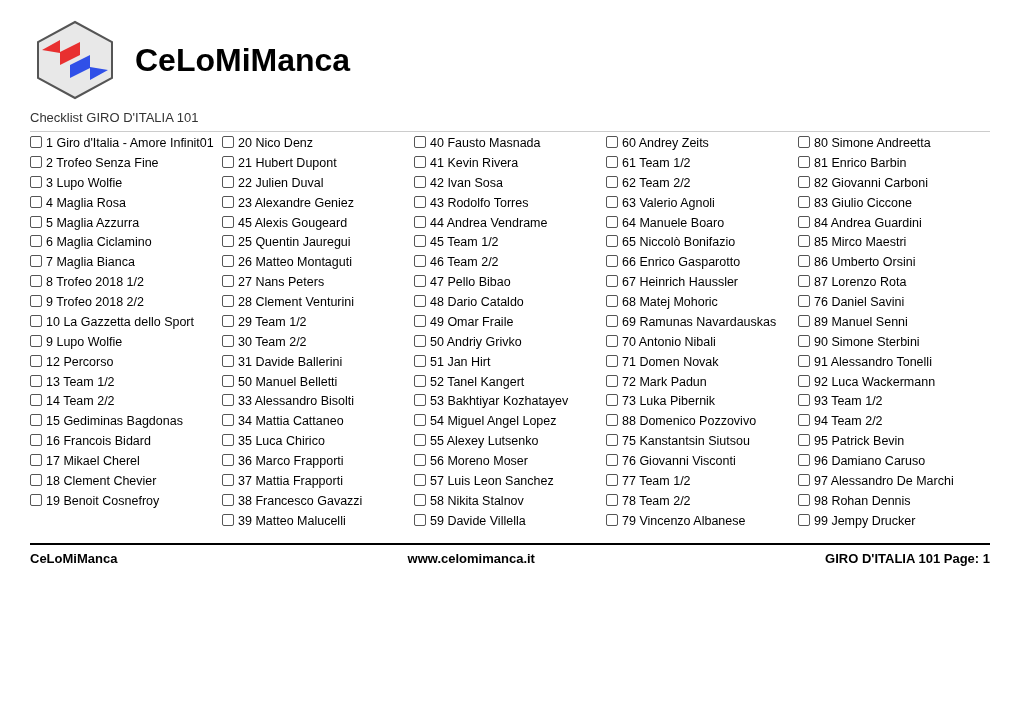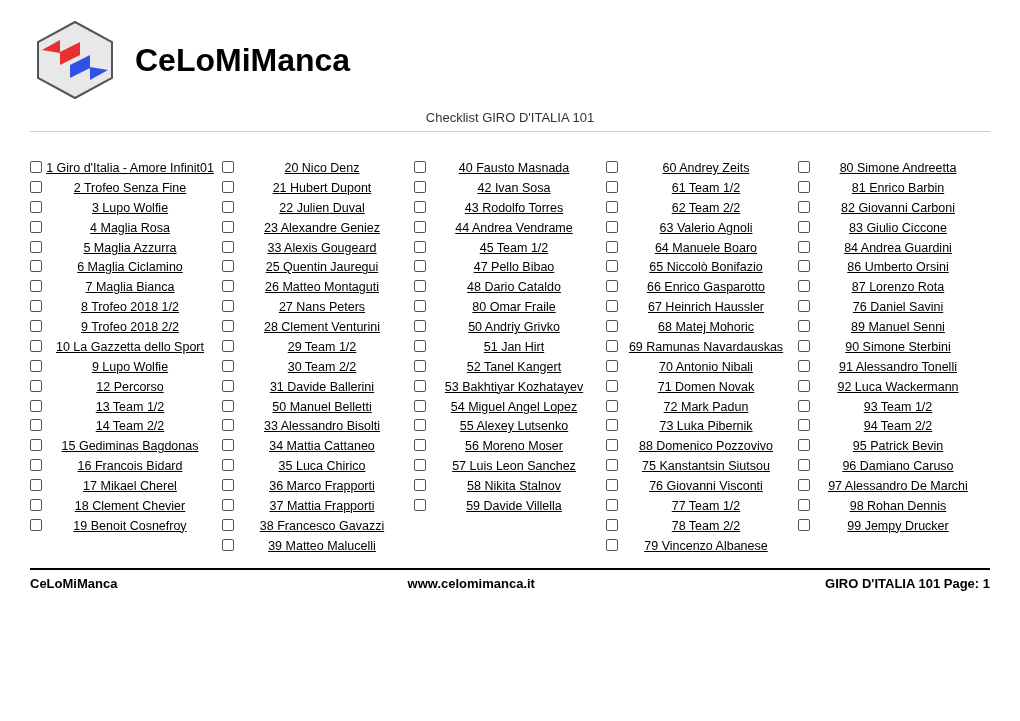--- a/index.html
+++ b/index.html
@@ -7,52 +7,50 @@
       font-family: Arial, sans-serif;
       font-size: 13px;
       background: #fff;
       color: #000;
       width: 1020px;
       min-height: 721px;
     }
     .page {
       width: 1020px;
       padding: 20px 30px 10px 30px;
-      text-align: center;
     }
     .header {
       display: flex;
       align-items: center;
       margin-bottom: 10px;
     }
     .logo-svg {
       width: 90px;
       height: 80px;
       margin-right: 15px;
     }
     .brand-name {
       font-size: 32px;
       font-weight: bold;
       color: #000;
     }
     .checklist-title {
       font-size: 13px;
       color: #333;
-      margin-bottom: 28px;
+      margin-bottom: 3px;
       border-bottom: 1px solid #ccc;
       padding-bottom: 6px;
     }
     .columns {
       display: flex;
       gap: 0;
     }
     .col {
       flex: 1;
       padding-right: 8px;
-      text-decoration: underline;
     }
     .item {
       display: flex;
       align-items: flex-start;
       margin-bottom: 3px;
       font-size: 12.5px;
       line-height: 1.35;
     }
     .checkbox {
       width: 12px;
@@ -192,21 +190,21 @@
         <div class="item">
           <span class="checkbox"></span>
           <span class="item-label">22 Julien Duval</span>
         </div>
         <div class="item">
           <span class="checkbox"></span>
           <span class="item-label">23 Alexandre Geniez</span>
         </div>
         <div class="item">
           <span class="checkbox"></span>
-          <span class="item-label">33 Alexis Gougeard</span>
+          <span class="item-label">45 Alexis Gougeard</span>
         </div>
         <div class="item">
           <span class="checkbox"></span>
           <span class="item-label">25 Quentin Jauregui</span>
         </div>
         <div class="item">
           <span class="checkbox"></span>
           <span class="item-label">26 Matteo Montaguti</span>
         </div>
         <div class="item">
@@ -262,45 +260,53 @@
           <span class="item-label">39 Matteo Malucelli</span>
         </div>
       </div>
       <div class="col">
         <div class="item">
           <span class="checkbox"></span>
           <span class="item-label">40 Fausto Masnada</span>
         </div>
         <div class="item">
           <span class="checkbox"></span>
+          <span class="item-label">41 Kevin Rivera</span>
+        </div>
+        <div class="item">
+          <span class="checkbox"></span>
           <span class="item-label">42 Ivan Sosa</span>
         </div>
         <div class="item">
           <span class="checkbox"></span>
           <span class="item-label">43 Rodolfo Torres</span>
         </div>
         <div class="item">
           <span class="checkbox"></span>
           <span class="item-label">44 Andrea Vendrame</span>
         </div>
         <div class="item">
           <span class="checkbox"></span>
           <span class="item-label">45 Team 1/2</span>
         </div>
         <div class="item">
           <span class="checkbox"></span>
+          <span class="item-label">46 Team 2/2</span>
+        </div>
+        <div class="item">
+          <span class="checkbox"></span>
           <span class="item-label">47 Pello Bibao</span>
         </div>
         <div class="item">
           <span class="checkbox"></span>
           <span class="item-label">48 Dario Cataldo</span>
         </div>
         <div class="item">
           <span class="checkbox"></span>
-          <span class="item-label">80 Omar Fraile</span>
+          <span class="item-label">49 Omar Fraile</span>
         </div>
         <div class="item">
           <span class="checkbox"></span>
           <span class="item-label">50 Andriy Grivko</span>
         </div>
         <div class="item">
           <span class="checkbox"></span>
           <span class="item-label">51 Jan Hirt</span>
         </div>
         <div class="item">
@@ -431,20 +437,24 @@
           <span class="checkbox"></span>
           <span class="item-label">82 Giovanni Carboni</span>
         </div>
         <div class="item">
           <span class="checkbox"></span>
           <span class="item-label">83 Giulio Ciccone</span>
         </div>
         <div class="item">
           <span class="checkbox"></span>
           <span class="item-label">84 Andrea Guardini</span>
+        </div>
+        <div class="item">
+          <span class="checkbox"></span>
+          <span class="item-label">85 Mirco Maestri</span>
         </div>
         <div class="item">
           <span class="checkbox"></span>
           <span class="item-label">86 Umberto Orsini</span>
         </div>
         <div class="item">
           <span class="checkbox"></span>
           <span class="item-label">87 Lorenzo Rota</span>
         </div>
         <div class="item">

